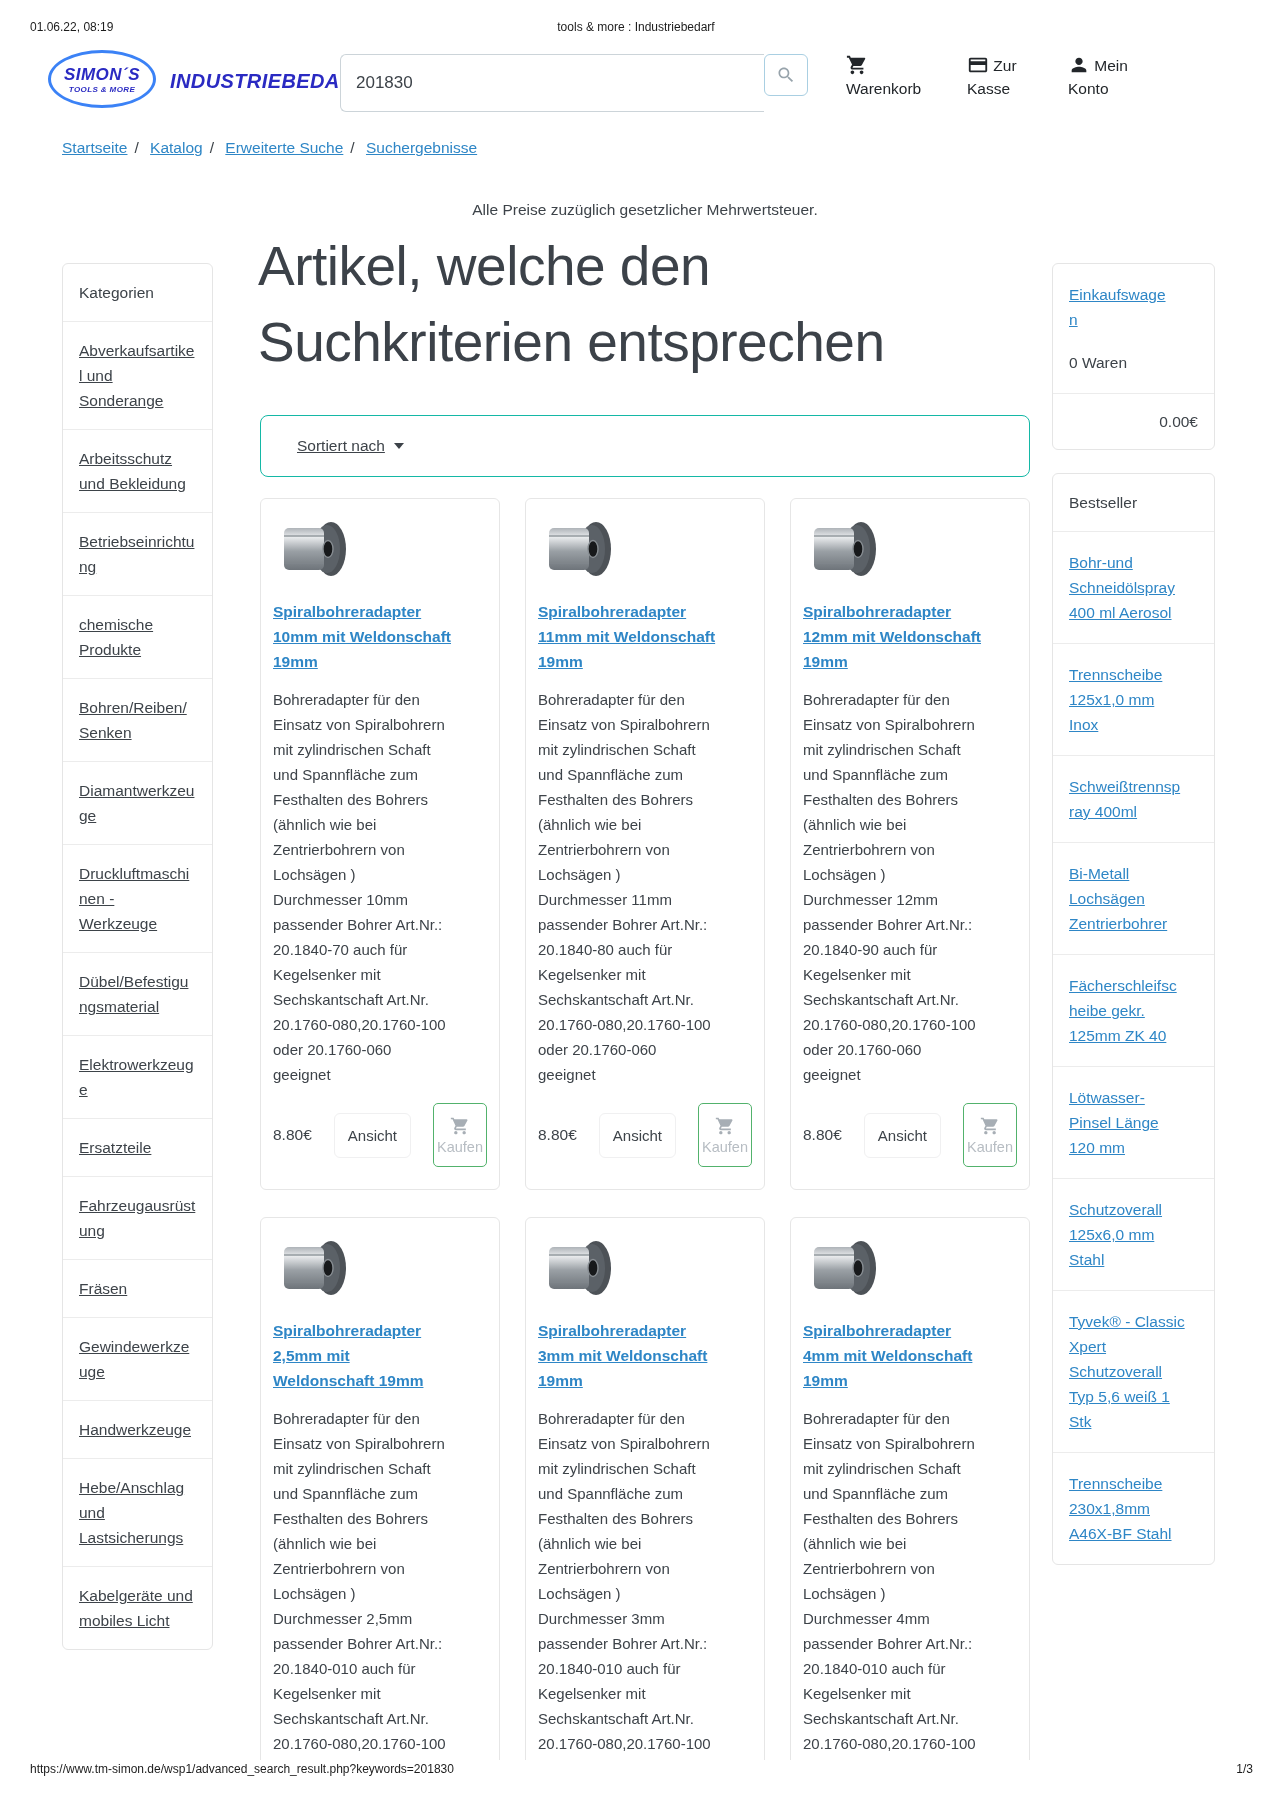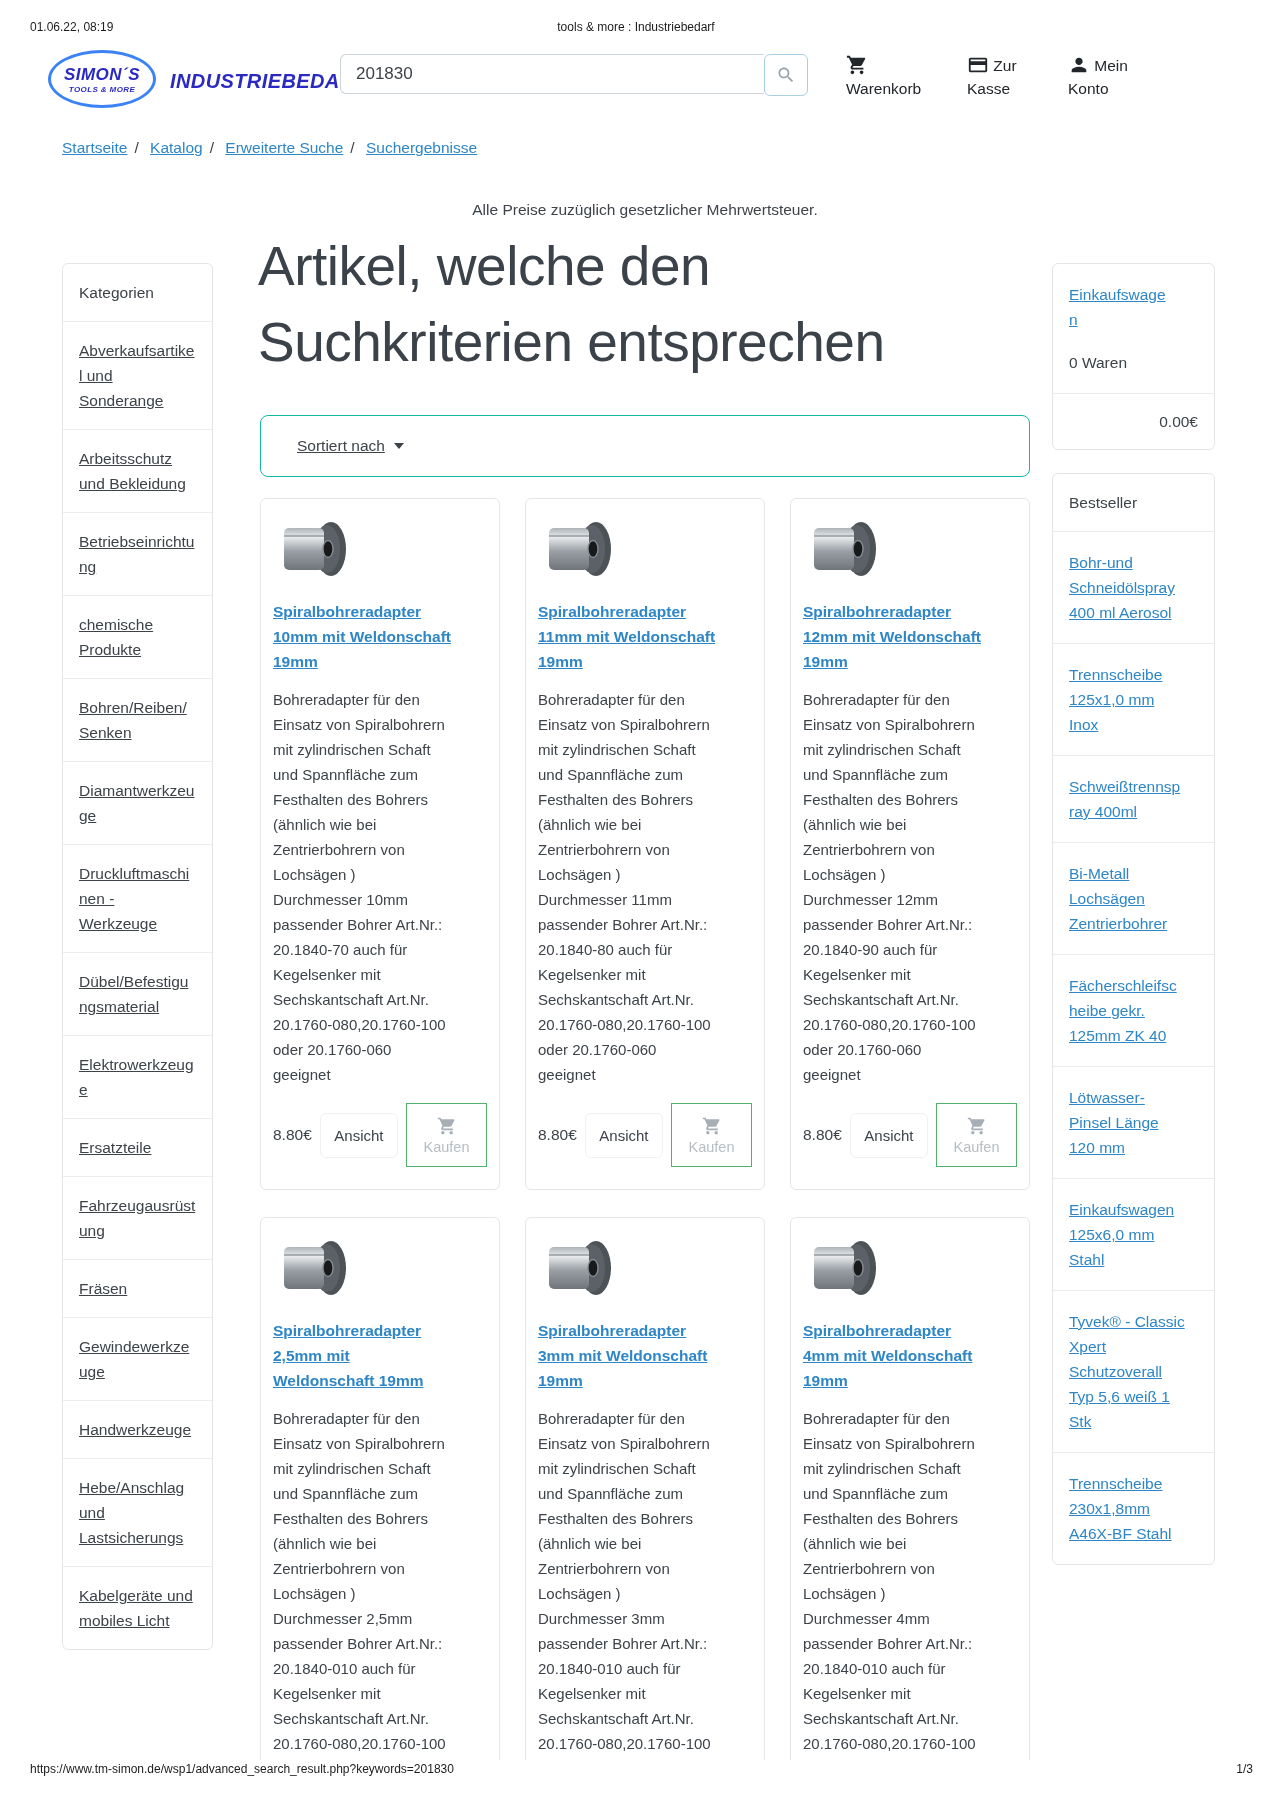--- a/index.html
+++ b/index.html
@@ -23,21 +23,21 @@
     width: 108px; height: 58px; border: 3px solid #3b82f6; border-radius: 50%;
     display: flex; flex-direction: column; align-items: center; justify-content: center;
     color: #2a2ac2; font-style: italic; background: #fff;
   }
   .logo-simons { font-size: 17px; font-weight: 800; letter-spacing: .5px; white-space: nowrap; }
   .logo-tools { font-size: 8px; font-weight: 700; letter-spacing: .4px; white-space: nowrap; }
   .brand { font-size: 20px; font-weight: 800; font-style: italic; color: #2a2ac2; margin-left: 14px; margin-top: 20px; letter-spacing: .4px; white-space: nowrap; }
 
   .search { position: absolute; left: 340px; top: 54px; width: 468px; height: 42px; display: flex; }
   .search input {
-    flex: 1; height: 40px; border: 1px solid #ccd4d9; border-right: none; border-radius: 6px 0 0 6px;
+    flex: 1; height: 58px; border: 1px solid #ccd4d9; border-right: none; border-radius: 6px 0 0 6px;
     font-family: inherit; font-size: 17px; color: #3d4349; padding: 0 15px; outline: none;
   }
   .search button {
     width: 44px; height: 42px; background: #fff; border: 1px solid #a9cfe2; border-radius: 6px;
     display: flex; align-items: center; justify-content: center; cursor: pointer;
   }
 
   .hnav { position: absolute; left: 846px; top: 54px; width: 306px; display: flex; justify-content: space-between; }
   .hnav a { color: #22262a; text-decoration: none; font-size: 15.5px; display: inline-block; line-height: 1.5; }
   .hnav .w1 { width: 92px; } .hnav .w2 { width: 72px; } .hnav .w3 { width: 84px; }
@@ -65,21 +65,21 @@
   
   .products { position: absolute; left: 260px; top: 498px; width: 770px; height: 1262px; overflow: hidden; display: flex; flex-wrap: wrap; gap: 27px 25px; align-content: flex-start; }
   .card { width: 240px; height: 692px; border: 1px solid #e6e6e6; border-radius: 6px; background: #fff; padding: 20px 12px 10px; overflow: hidden; }
   .p-img { display: inline-block; margin-left: 6px; }
   .p-title { display: block; margin-top: 14px; font-size: 15.5px; font-weight: 700; line-height: 25px; color: #2e86c6; text-decoration: underline; white-space: pre-line; }
   .p-desc { margin-top: 13px; width: 202px; font-size: 15px; line-height: 25px; color: #3d4349; white-space: pre-line; }
   .p-row { margin-top: 16px; display: flex; align-items: center; justify-content: space-between; }
   .p-price { font-size: 15.5px; color: #3d4349; }
   .btn-view { background: #fff; border: 1px solid #f0f0f1; border-radius: 6px; padding: 13px 13px; font-family: inherit; font-size: 15px; color: #3d4349; cursor: pointer; }
   .btn-buy {
-    width: 81px; height: 64px; background: #fff; border: 1px solid #52b26c; border-radius: 0;
+    width: 54px; height: 64px; background: #fff; border: 1px solid #52b26c; border-radius: 5px;
     display: flex; flex-direction: column; align-items: center; justify-content: center; gap: 3px;
     font-family: inherit; font-size: 14.5px; color: #b7bdc3; cursor: pointer;
   }
 
   
   .side-box { border: 1px solid #e5e5e5; border-radius: 6px; background: #fff; }
   .cat-box { position: absolute; left: 62px; top: 263px; width: 151px; }
   .box-header { padding: 16px; font-size: 15.5px; color: #3d4349; line-height: 25px; }
   .cat-item, .bs-item { border-top: 1px solid #ececec; padding: 16px; line-height: 25px; font-size: 15.5px; }
   .bs-item { padding: 18px 16px; }
@@ -496,21 +496,21 @@
 
   <div class="bs-item">
         <a>Fächerschleifscheibe gekr. 125mm ZK 40</a>
       </div>
 
   <div class="bs-item">
         <a>Lötwasser-Pinsel Länge 120 mm</a>
       </div>
 
   <div class="bs-item">
-        <a>Einkaufswagen 125x6,0 mm Stahl</a>
+        <a>Schutzoverall 125x6,0 mm Stahl</a>
       </div>
 
   <div class="bs-item">
         <a>Tyvek® - Classic Xpert Schutzoverall Typ 5,6 weiß 1 Stk</a>
       </div>
 
   <div class="bs-item">
         <a>Trennscheibe 230x1,8mm A46X-BF Stahl</a>
       </div>
 </div>

